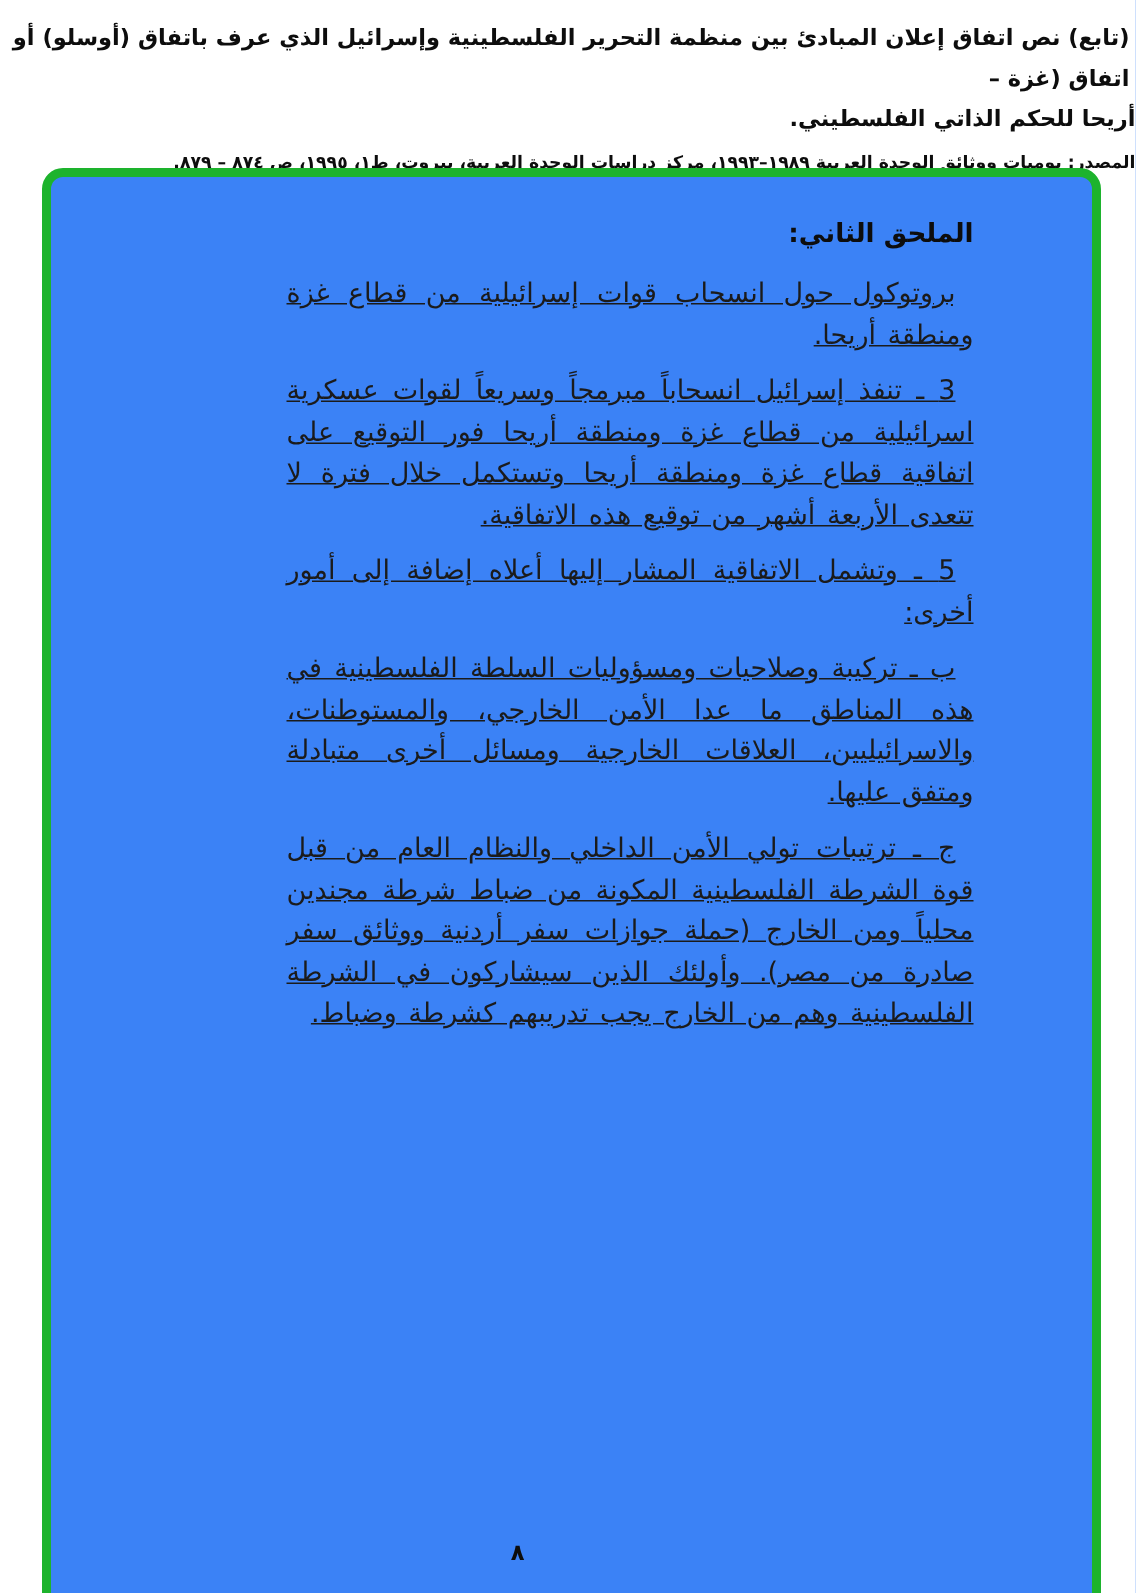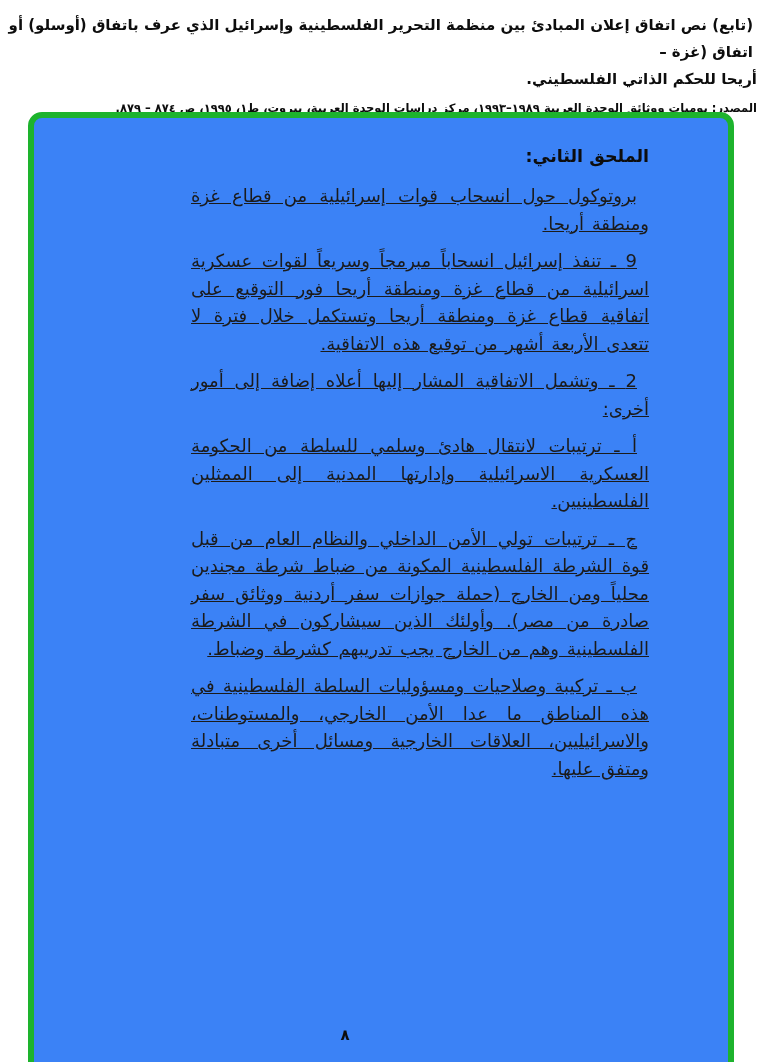--- a/index.html
+++ b/index.html
@@ -108,26 +108,25 @@
   <span class="source-line">المصدر: يوميات ووثائق الوحدة العربية ١٩٨٩–١٩٩٣، مركز دراسات الوحدة العربية، بيروت، ط١،  ١٩٩٥، ص ٨٧٤ – ٨٧٩.</span>
 </header>
 
 <section class="document-frame">
   <div class="doc-content">
     <h2 class="annex-heading">الملحق الثاني:</h2>
 
     <p class="doc-paragraph">بروتوكول حول انسحاب قوات إسرائيلية من قطاع غزة ومنطقة أريحا.</p>
 
 
-    <p class="doc-paragraph">9 ـ تنفذ إسرائيل انسحاباً مبرمجاً وسريعاً لقوات عسكرية اسرائيلية من قطاع غزة ومنطقة أريحا فور التوقيع على اتفاقية قطاع غزة ومنطقة أريحا وتستكمل خلال فترة لا تتعدى الأربعة أشهر من توقيع هذه الاتفاقية.</p>
+    <p class="doc-paragraph">3 ـ تنفذ إسرائيل انسحاباً مبرمجاً وسريعاً لقوات عسكرية اسرائيلية من قطاع غزة ومنطقة أريحا فور التوقيع على اتفاقية قطاع غزة ومنطقة أريحا وتستكمل خلال فترة لا تتعدى الأربعة أشهر من توقيع هذه الاتفاقية.</p>
 
-    <p class="doc-paragraph">2 ـ وتشمل الاتفاقية المشار إليها أعلاه إضافة إلى أمور أخرى:</p>
+    <p class="doc-paragraph">5 ـ وتشمل الاتفاقية المشار إليها أعلاه إضافة إلى أمور أخرى:</p>
 
-    <p class="doc-paragraph">أ ـ ترتيبات لانتقال هادئ وسلمي للسلطة من الحكومة العسكرية الاسرائيلية وإدارتها المدنية إلى الممثلين الفلسطينيين.</p>
+
+    <p class="doc-paragraph">ب ـ تركيبة وصلاحيات ومسؤوليات السلطة الفلسطينية في هذه المناطق ما عدا الأمن الخارجي، والمستوطنات، والاسرائيليين، العلاقات الخارجية ومسائل أخرى متبادلة ومتفق عليها.</p>
 
     <p class="doc-paragraph">ج ـ ترتيبات تولي الأمن الداخلي والنظام العام من قبل قوة الشرطة الفلسطينية المكونة من ضباط شرطة مجندين محلياً ومن الخارج (حملة جوازات سفر أردنية ووثائق سفر صادرة من مصر). وأولئك الذين سيشاركون في الشرطة الفلسطينية وهم من الخارج يجب تدريبهم كشرطة وضباط.</p>
-
-    <p class="doc-paragraph">ب ـ تركيبة وصلاحيات ومسؤوليات السلطة الفلسطينية في هذه المناطق ما عدا الأمن الخارجي، والمستوطنات، والاسرائيليين، العلاقات الخارجية ومسائل أخرى متبادلة ومتفق عليها.</p>
 
   </div>
 </section>
 
 <div class="page-number">٨</div>
 
 </body></html>

